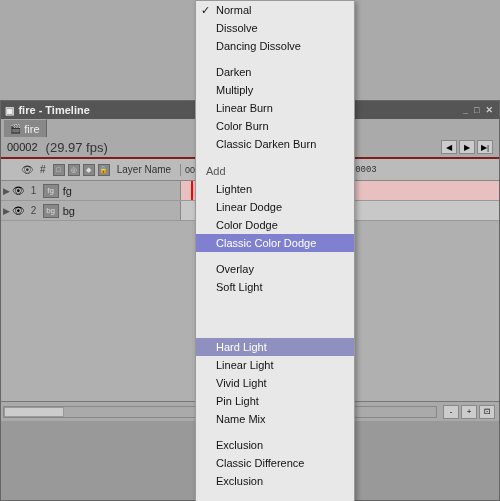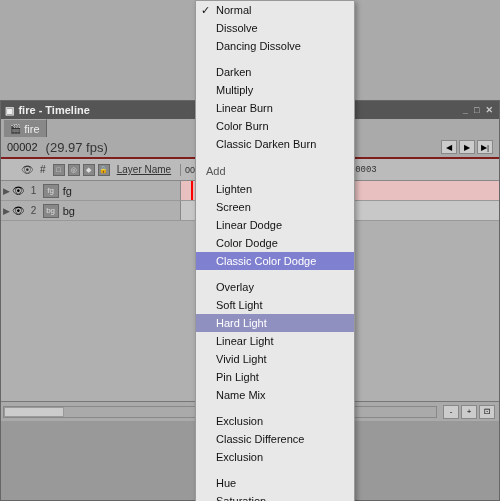--- a/index.html
+++ b/index.html
@@ -299,21 +299,21 @@
       <div style="width:14px;"></div>
       <div style="display:flex; align-items:center; gap:2px;">
         <span class="col-header">👁</span>
         <span class="col-header" style="width:14px; text-align:center;">#</span>
         <span class="col-header" style="display:flex; gap:1px;">
           <span class="small-icon-box">□</span>
           <span class="small-icon-box">◎</span>
           <span class="small-icon-box">◆</span>
           <span class="small-icon-box">🔒</span>
         </span>
-        <span class="col-header" style="margin-left:4px;text-decoration:underline;">Layer Name</span>
+        <span class="col-header" style="margin-left:4px;">Layer Name</span>
       </div>
     </div>
     <div class="layer-header-right">
       <span style="font-size:9px; color:#333;">00000</span>
       <div style="flex:1; display:flex; gap:20px; padding-left:10px;">
         <span style="font-size:9px; color:#333;">00005</span>
         <span style="font-size:9px; color:#333;">00010</span>
         <span style="font-size:9px; color:#333;">00020</span>
         <span style="font-size:9px; color:#333;font-family:Liberation Mono, monospace;">0003</span>
       </div>
@@ -365,28 +365,27 @@
   <div class="menu-item">Dancing Dissolve</div>
   <div class="menu-separator"></div>
   <div class="menu-item">Darken</div>
   <div class="menu-item">Multiply</div>
   <div class="menu-item">Linear Burn</div>
   <div class="menu-item">Color Burn</div>
   <div class="menu-item">Classic Darken Burn</div>
   <div class="menu-separator"></div>
   <div class="menu-section-label">Add</div>
   <div class="menu-item">Lighten</div>
-  <div class="menu-item">Screen</div>
   <div class="menu-item">Linear Dodge</div>
   <div class="menu-item">Color Dodge</div>
   <div class="menu-item" style="background:#8080d0; color:white;">Classic Color Dodge</div>
   <div class="menu-separator"></div>
   <div class="menu-item">Overlay</div>
   <div class="menu-item">Soft Light</div>
-  <div class="menu-item" style="background:#9090c0; color:white;">Hard Light</div>
+  <div class="menu-item" style="background:#9090c0; color:white;margin-top:42px;">Hard Light</div>
   <div class="menu-item">Linear Light</div>
   <div class="menu-item">Vivid Light</div>
   <div class="menu-item">Pin Light</div>
   <div class="menu-item">Name Mix</div>
   <div class="menu-separator"></div>
   <div class="menu-item">Exclusion</div>
   <div class="menu-item">Classic Difference</div>
   <div class="menu-item">Exclusion</div>
   <div class="menu-separator"></div>
   <div class="menu-item">Hue</div>

